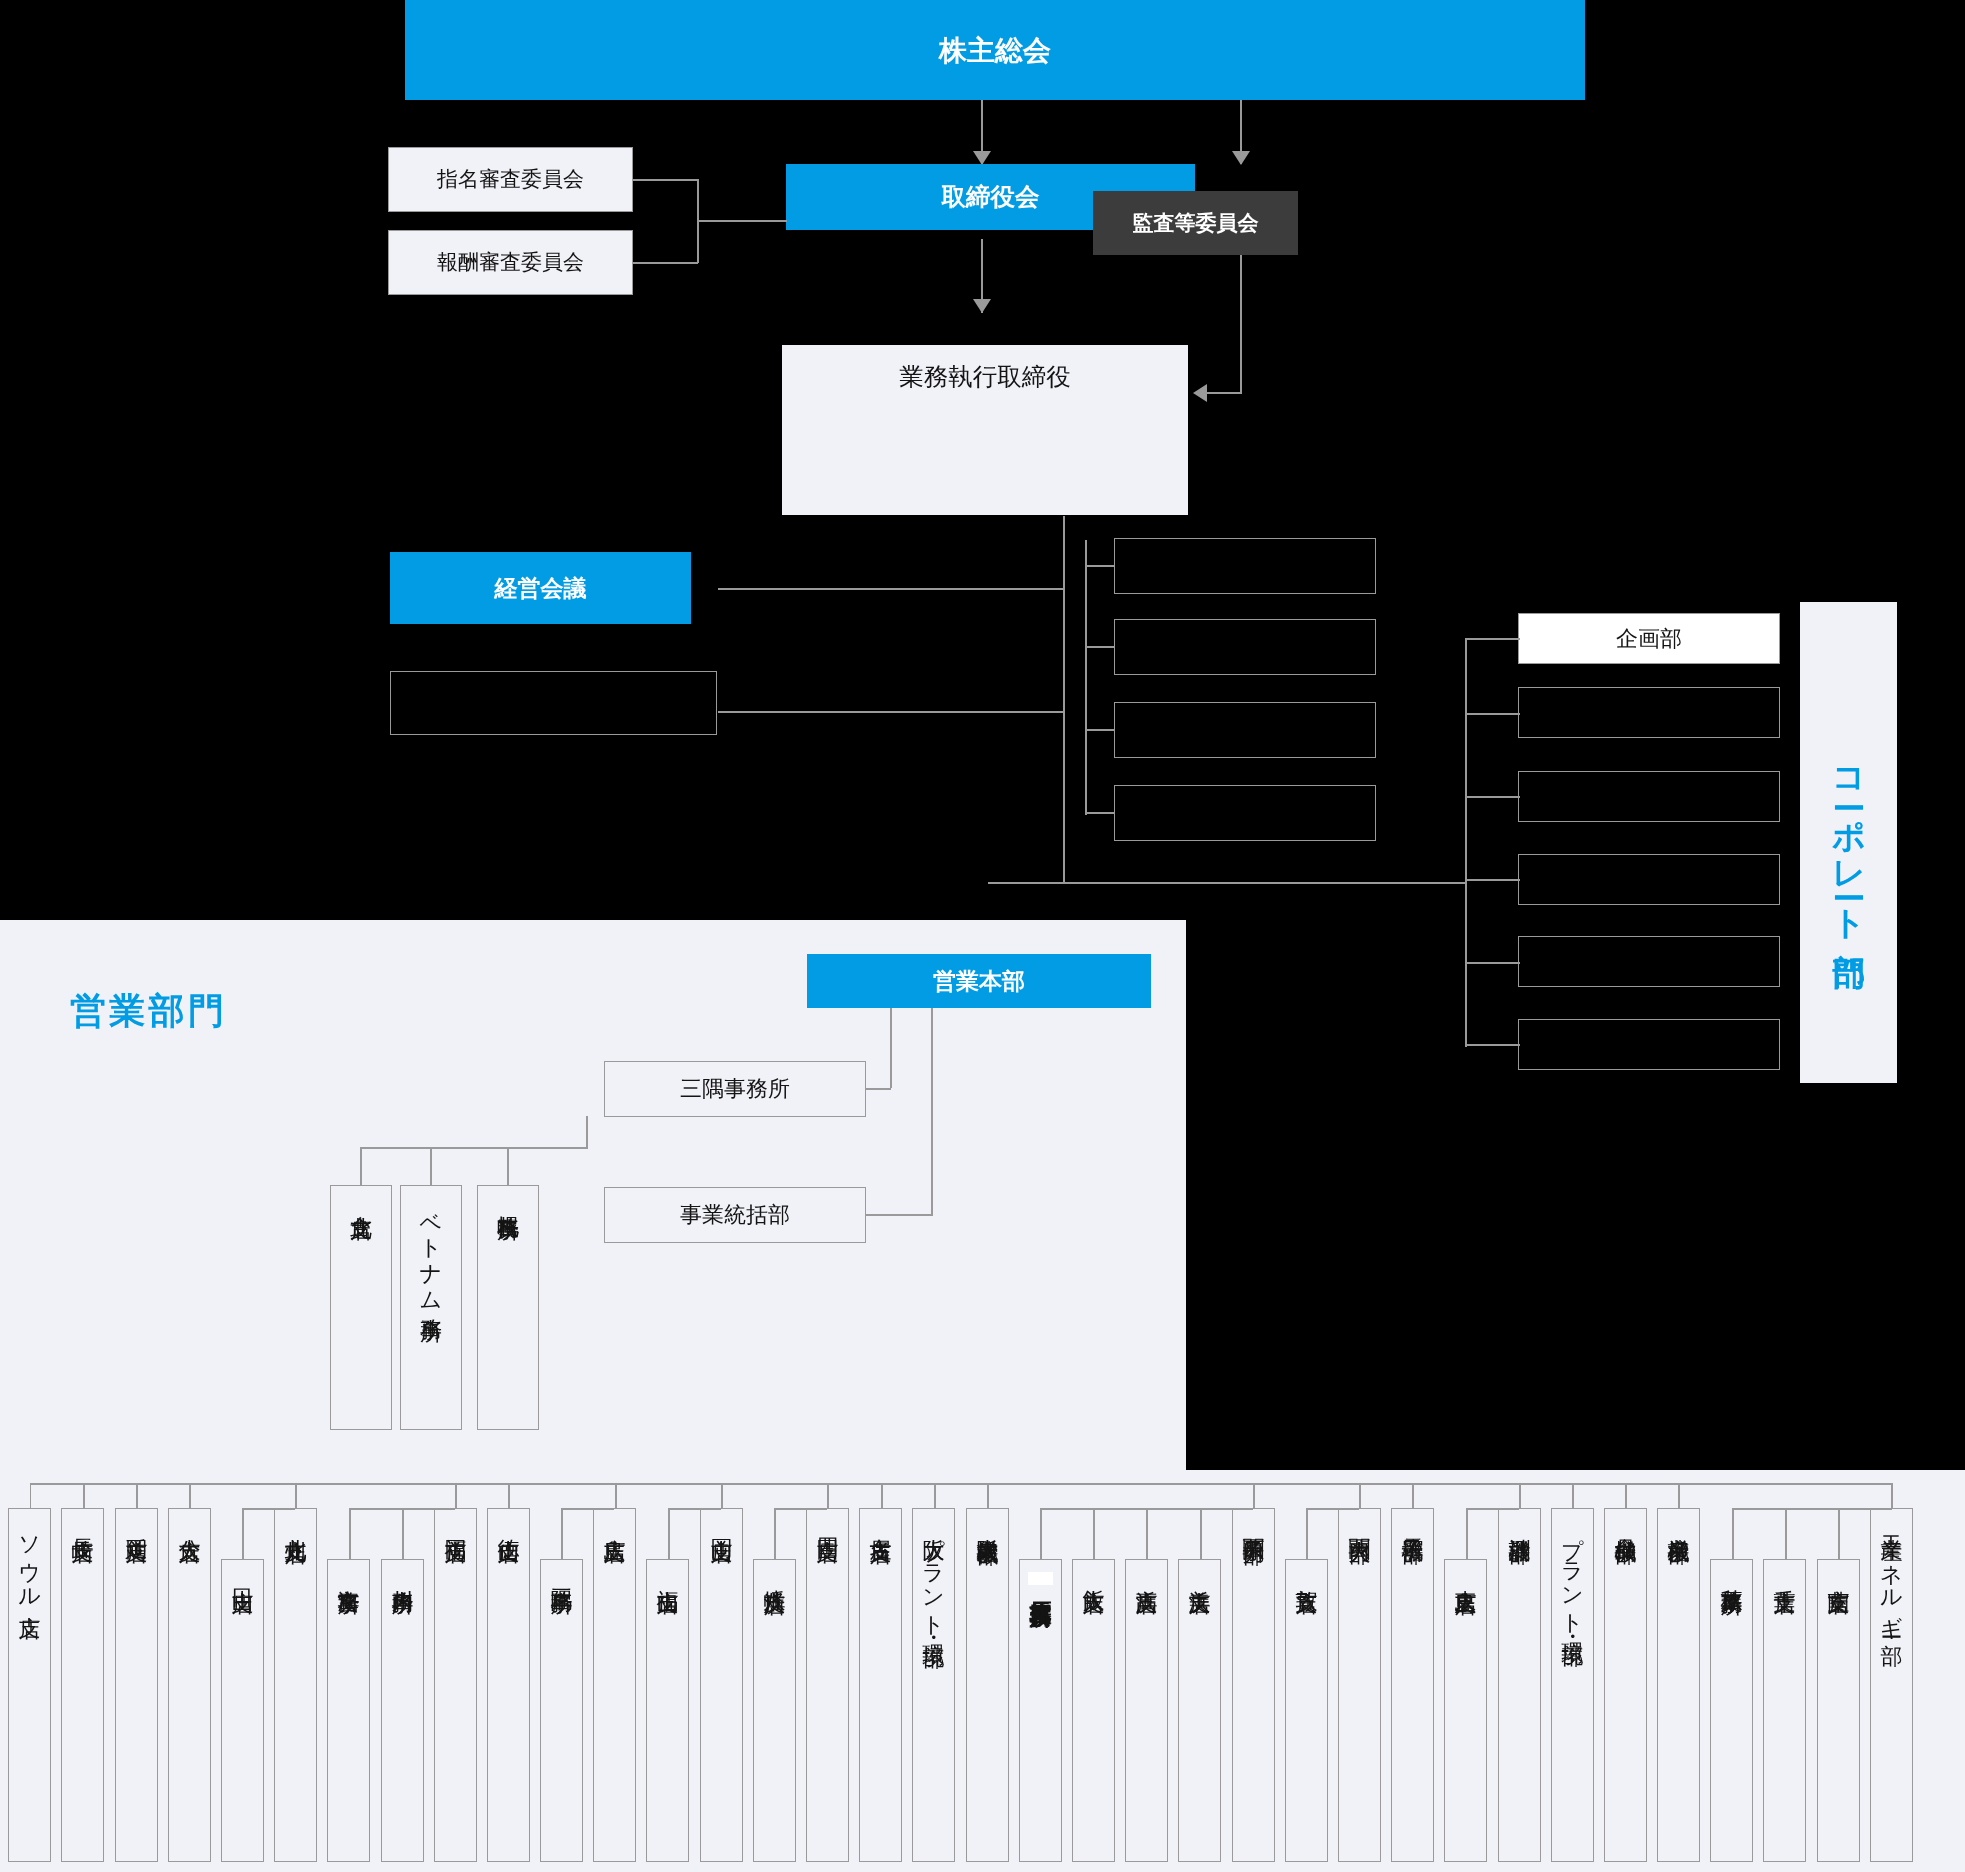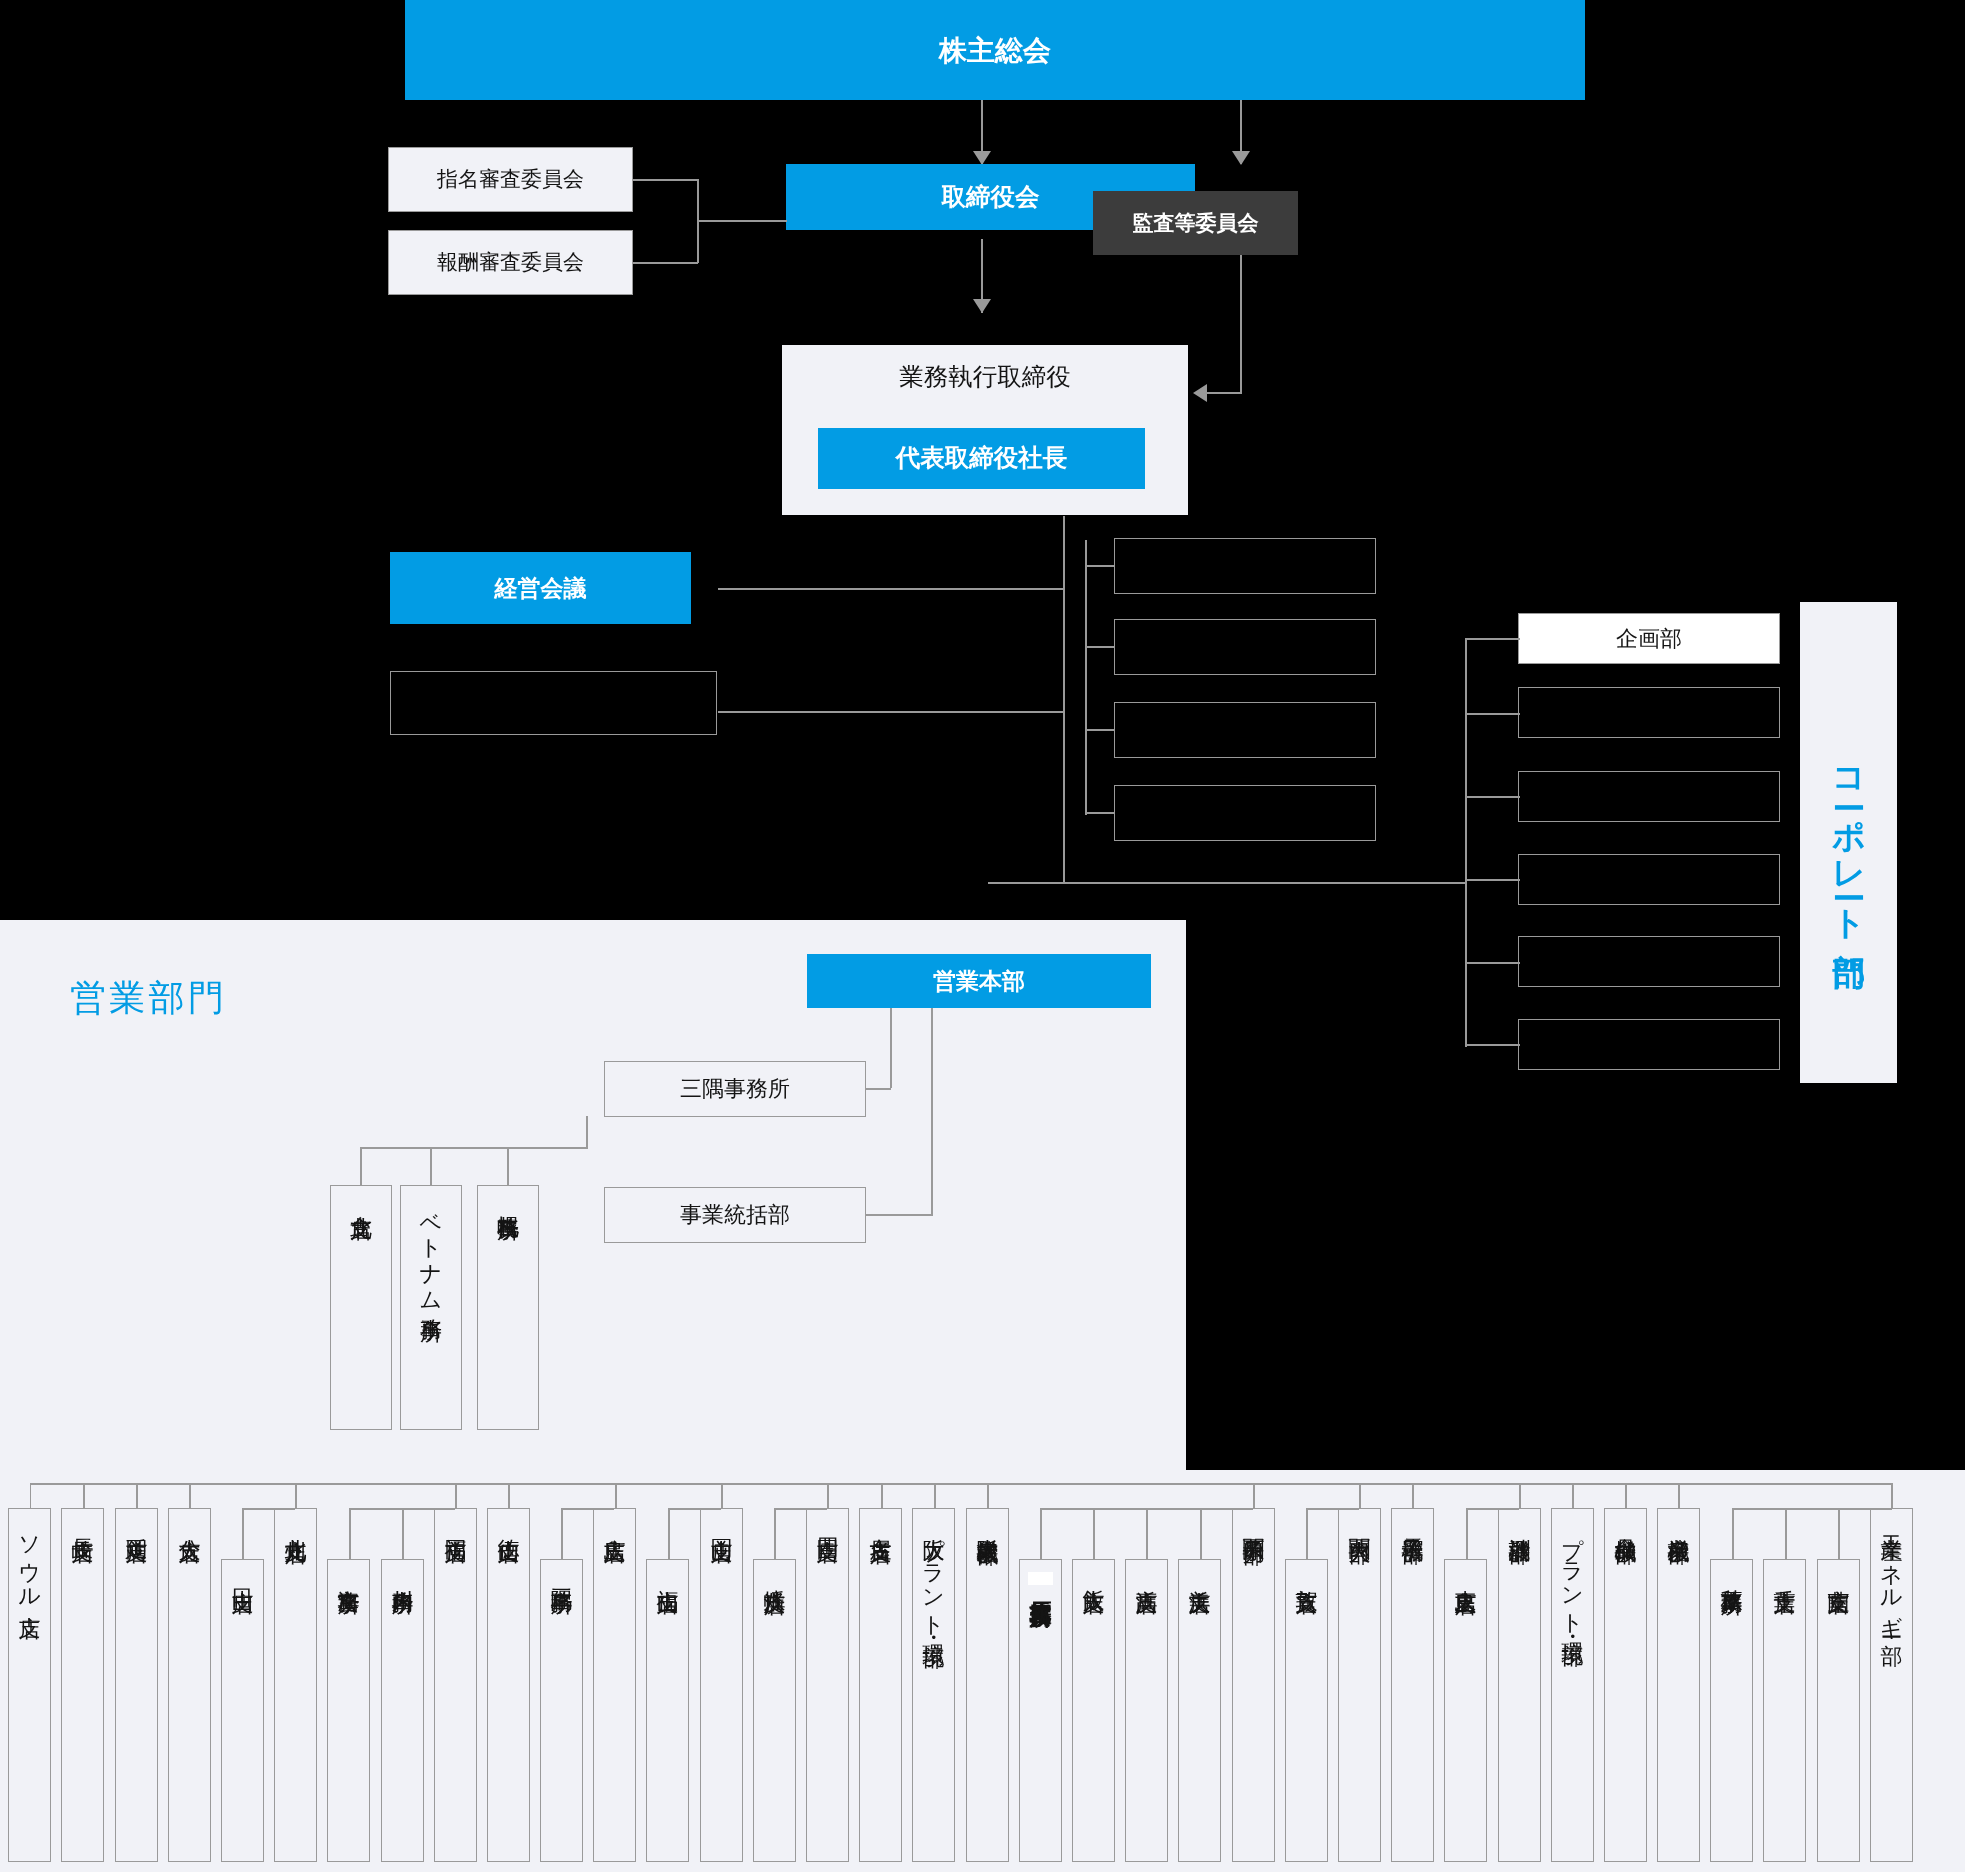--- a/index.html
+++ b/index.html
@@ -62,21 +62,22 @@
   .arrow.left {
     border-top: 9px solid transparent;
     border-bottom: 9px solid transparent;
     border-right: 14px solid #9a9a9a;
   }
 
   
   .section-label {
     position: absolute;
     color: #029CE4;
-    font-weight: normal;
+    font-weight: bold;
+    margin-top: 13px;
   }
   .vlabel {
     position: absolute;
     background: #F1F2F7;
     display: flex; justify-content: center; align-items: center;
   }
   .vlabel span {
     writing-mode: vertical-rl;
     text-orientation: upright;
     color: #029CE4;
@@ -118,21 +119,20 @@
   <div class="ln lnv" style="left:697px; top:179px; width:1.6px; height:84px;"></div>
   <div class="ln lnh" style="left:697px; top:220px; width:90px; height:1.6px;"></div>
 
   <div class="ln lnv" style="left:981px; top:239px; width:1.6px; height:74px;"></div>
   <div class="arrow down" style="left:973px; top:299px;"></div>
 
   <div class="box light" style="left:782px; top:345px; width:406px; height:170px; display:block; border:none;">
   </div>
   <div style="position:absolute; left:782px; top:360px; width:406px; text-align:center;
               font-size:24.5px; color:#141414;">業務執行取締役</div>
-  <div class="box blue" style="left:818px; top:428px; width:327px; height:61px; font-size:24.5px;">代表取締役社長</div>
 
   <div class="box blue" style="left:390px; top:552px; width:301px; height:72px; font-size:23px;">経営会議</div>
 
   <div class="box hollow" style="left:390px; top:671px; width:327px; height:64px; font-size:23px;"></div>
 
   <div class="ln lnv" style="left:1063px; top:516px; width:1.6px; height:368px;"></div>
 
   <div class="ln lnh" style="left:718px; top:588px; width:347px; height:1.6px;"></div>
   <div class="ln lnh" style="left:718px; top:711px; width:347px; height:1.6px;"></div>
 

